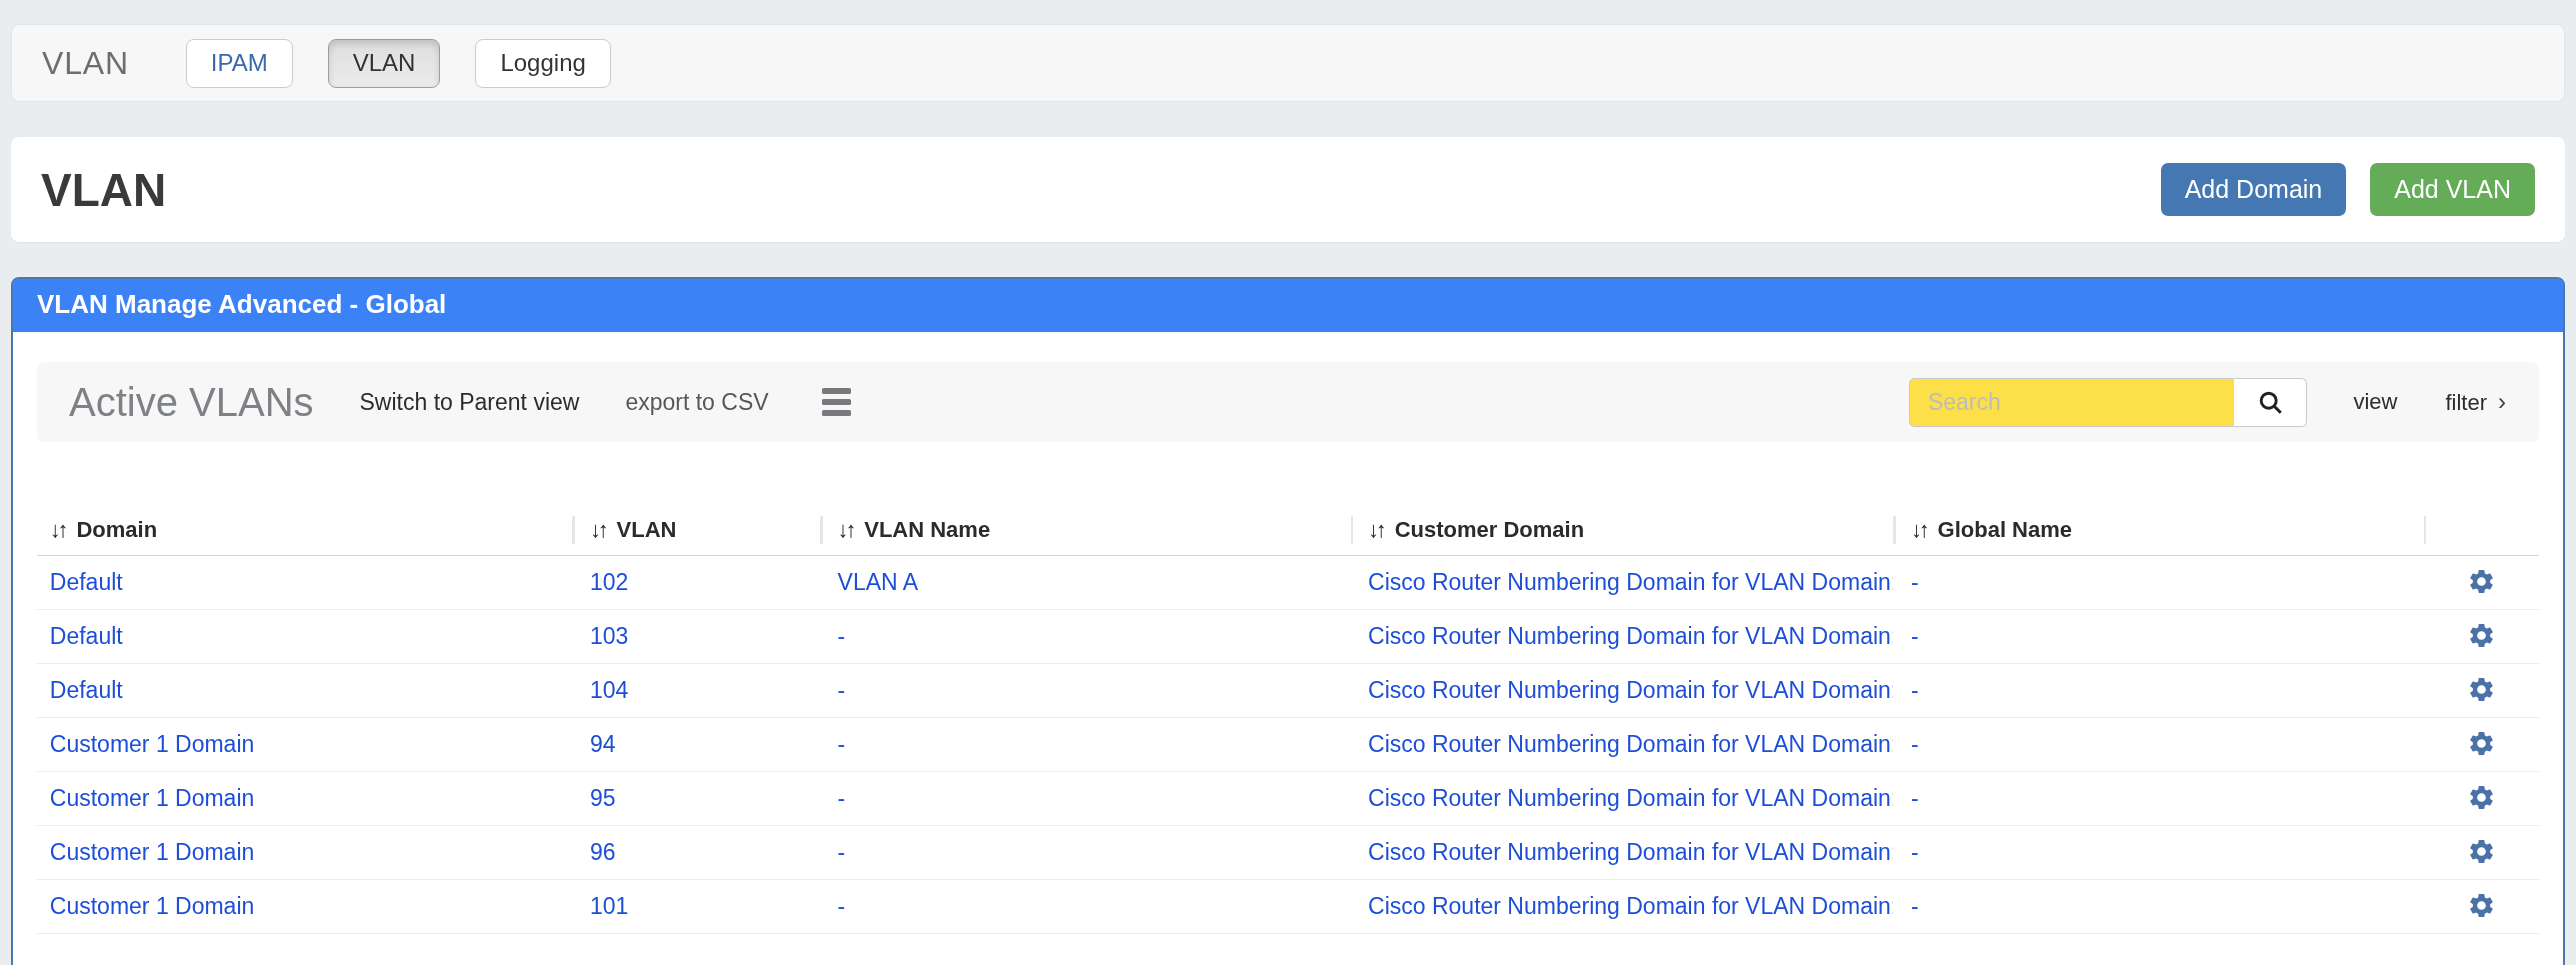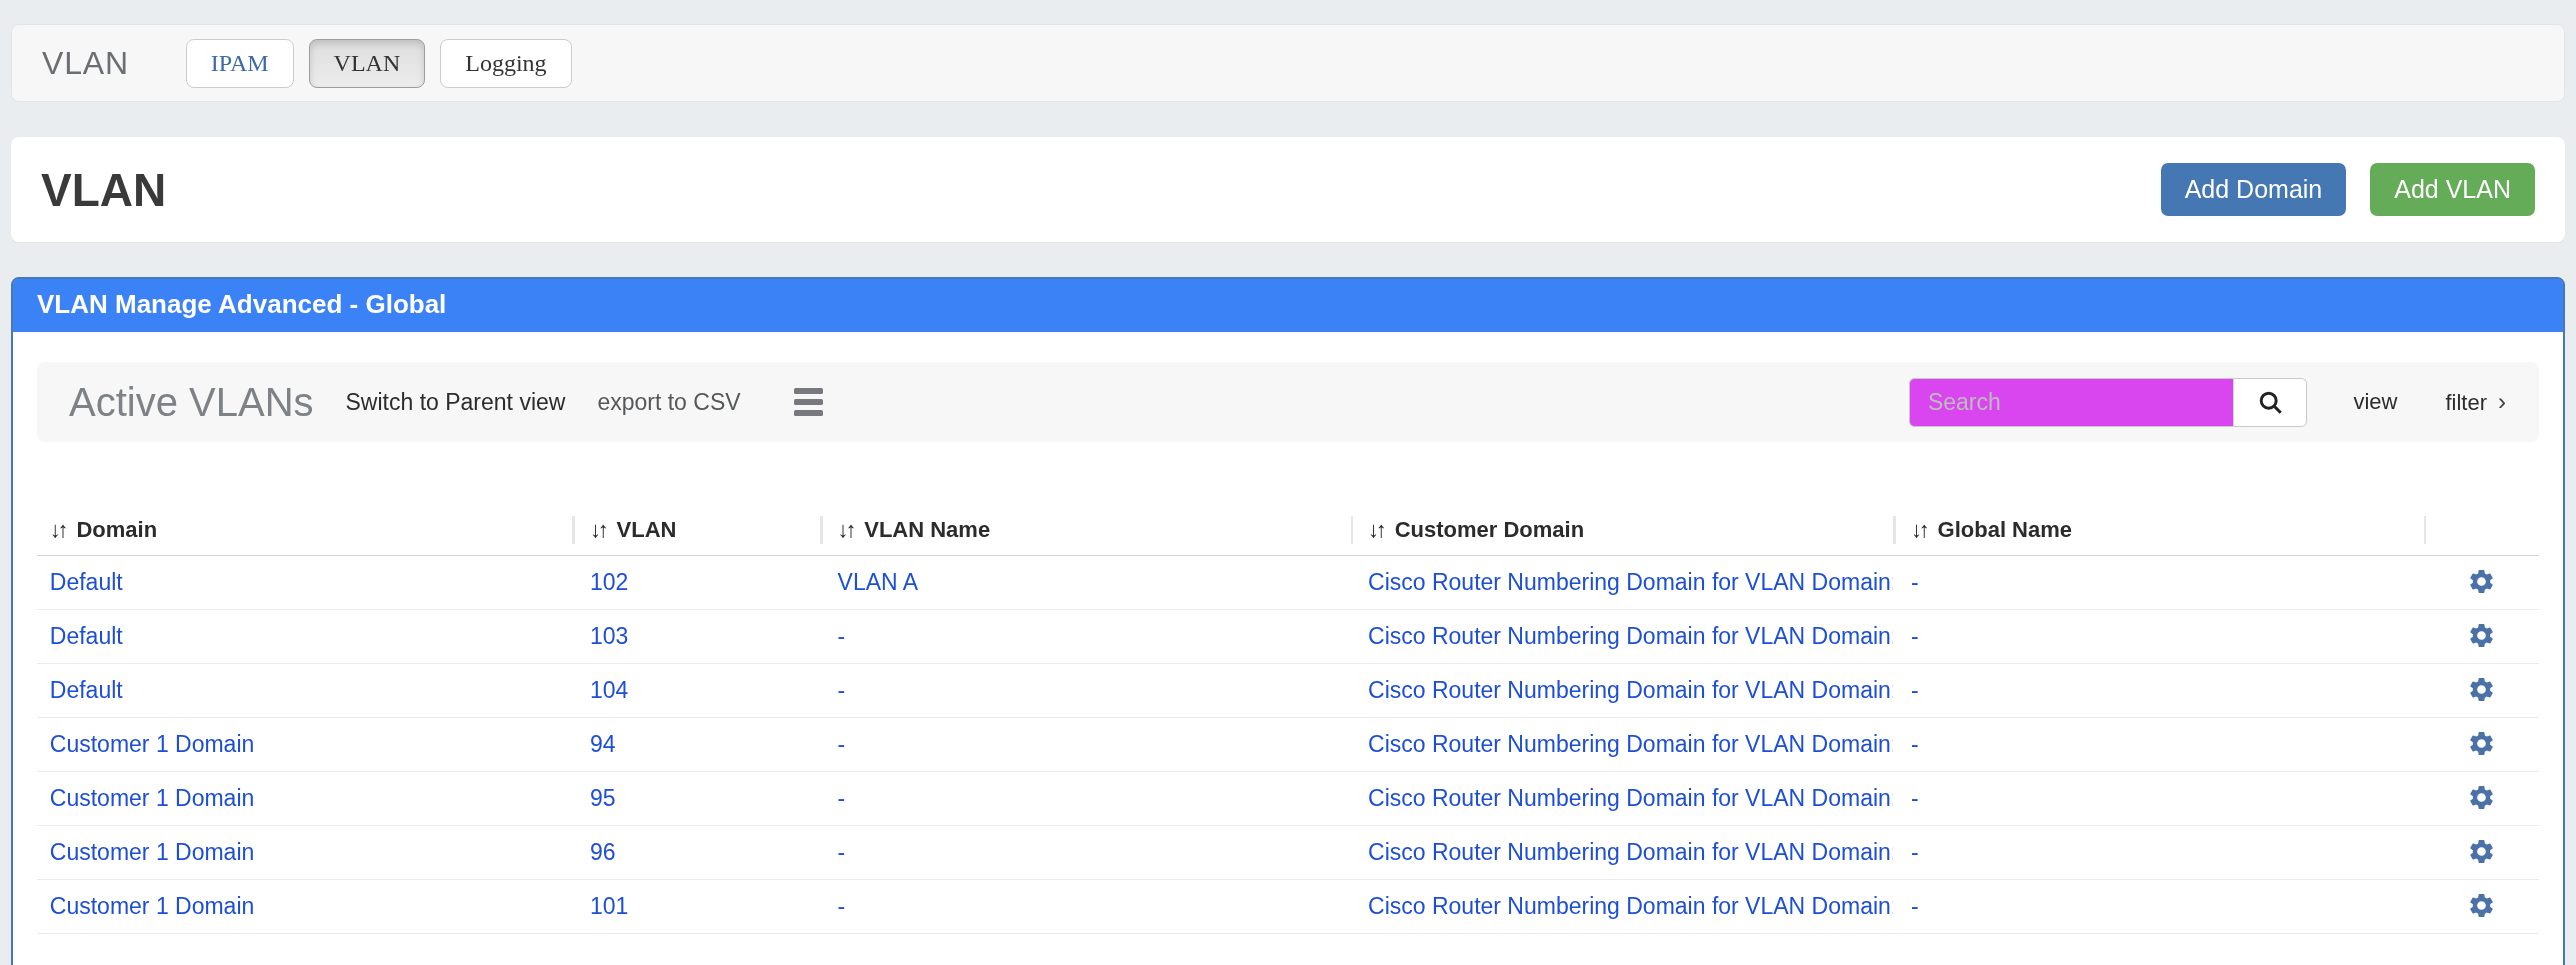--- a/index.html
+++ b/index.html
@@ -20,21 +20,21 @@
     display:flex;
     align-items:center;
     padding:0 30px;
   }
   .topbar-title {
     font-size:32px;
     color:#6c6f72;
     margin-right:57px;
     letter-spacing:0.8px;
   }
-  .tabs { display:flex; gap:15px;font-family:Liberation Serif, serif; }
+  .tabs { display:flex; gap:35px; }
   .tab {
     height:49px;
     padding:0 24px;
     font-size:24px;
     font-family:inherit;
     background:#ffffff;
     border:1.6px solid #cccccc;
     border-radius:8px;
     color:#333333;
     cursor:pointer;
@@ -104,21 +104,21 @@
     display:flex;
     align-items:center;
     padding:0 33px 0 32px;
   }
   .toolbar-heading { font-size:40px; color:#7e8185; }
   .toolbar-link {
     font-size:23px;
     color:#55585a;
     text-decoration:none;
     cursor:pointer;
-    margin-left:32px;
+    margin-left:46px;
     white-space:nowrap;
   }
   .toolbar-link.dark { color:#2c2c2c; }
   .hamburger {
     margin-left:53px;
     display:flex;
     flex-direction:column;
     gap:5.6px;
     cursor:pointer;
   }
@@ -134,21 +134,21 @@
   .search-input {
     width:325px;
     height:49px;
     border:1.6px solid #c9c9c9;
     border-right:0.8px solid #d4d4d4;
     border-radius:5.6px 0 0 5.6px;
     font-size:23px;
     font-family:inherit;
     padding:0 17.5px;
     color:#333;
-    background:#d946ef;
+    background:#fde047;
     outline:none;
   }
   .search-input::placeholder { color:#bcbcbc; }
   .search-btn {
     width:73px;
     height:49px;
     background:#ffffff;
     border:1.6px solid #c9c9c9;
     border-left:none;
     border-radius:0 5.6px 5.6px 0;

